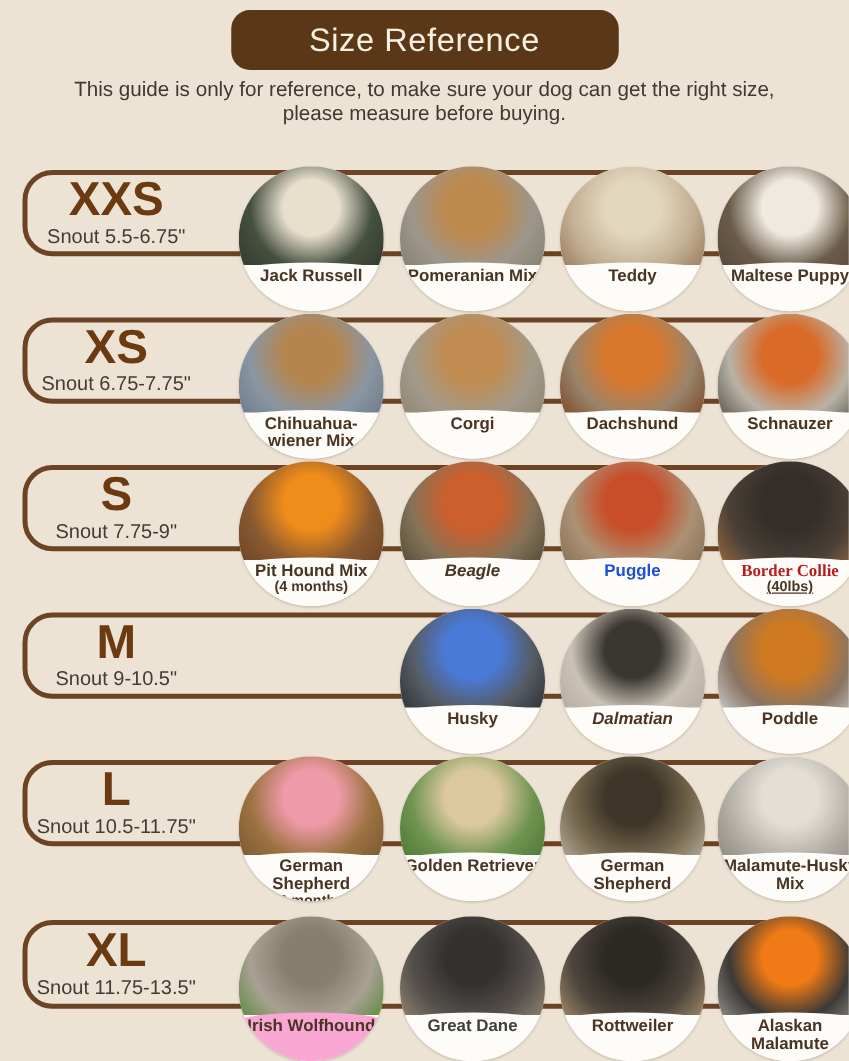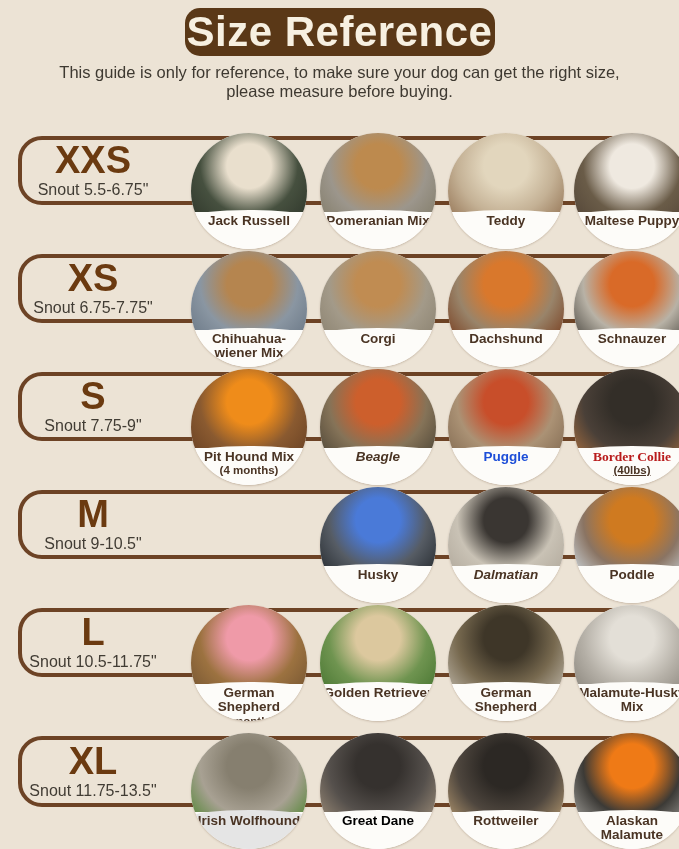--- a/index.html
+++ b/index.html
@@ -9,21 +9,21 @@
     font-family:"Liberation Sans", sans-serif;
     position:relative;overflow:hidden;
   }
   
   .title-pill{
     width:310px;height:48px;margin:8px auto 0;
     border-radius:15px;
     display:flex;align-items:center;justify-content:center;
   }
   .title-pill span{
-    font-size:42px;font-weight:bold;letter-spacing:.5px;
+    font-size:26px;font-weight:normal;letter-spacing:.5px;
   }
   .subtitle{
     text-align:center;margin-top:7px;
     font-size:16.5px;line-height:19px;
   }
   
   .rows{margin-top:12px;}
   .row{position:relative;height:118px;}
   .row:last-child{margin-top:10px;height:120px;}
   .row-outline{
@@ -242,29 +242,29 @@
   </section>
 
   <section class="row">
     <div class="row-outline" style="border-color: rgb(109, 67, 37);"></div>
     <div class="size-block">
       <div class="size-label" style="color: rgb(107, 58, 16);">XL</div>
       <div class="snout-label" style="color: rgb(65, 60, 52);">Snout 11.75-13.5"</div>
     </div>
     <figure class="dog d0" style="background-color: rgb(253, 252, 249);">
       <div class="dog-photo" style="background: radial-gradient(circle at 50% 42%, rgb(134, 127, 111) 0%, rgb(134, 127, 111) 30%, rgb(168, 161, 147) 66%, rgb(95, 138, 66) 100%);"></div>
-      <figcaption class="dog-label" style="background-color: #e5e5e5;">
+      <figcaption class="dog-label" style="background-color: #f9a8d4;">
         <span class="dog-name" style="color: rgb(74, 52, 36);">Irish Wolfhound</span>
         <span class="dog-sub" style="color: rgb(74, 52, 36);"></span>
       </figcaption>
     </figure>
     <figure class="dog d1" style="background-color: rgb(253, 252, 249);">
       <div class="dog-photo" style="background: radial-gradient(circle at 50% 42%, rgb(53, 49, 46) 0%, rgb(53, 49, 46) 30%, rgb(85, 80, 76) 66%, rgb(143, 129, 112) 100%);"></div>
       <figcaption class="dog-label" style="background-color: rgb(253, 252, 249);">
-        <span class="dog-name" style="color: #000000;">Great Dane</span>
+        <span class="dog-name" style="color: #404040;">Great Dane</span>
         <span class="dog-sub" style="color: rgb(74, 52, 36);"></span>
       </figcaption>
     </figure>
     <figure class="dog d2" style="background-color: rgb(253, 252, 249);">
       <div class="dog-photo" style="background: radial-gradient(circle at 50% 42%, rgb(44, 40, 36) 0%, rgb(44, 40, 36) 30%, rgb(78, 70, 62) 66%, rgb(160, 136, 102) 100%);"></div>
       <figcaption class="dog-label" style="background-color: rgb(253, 252, 249);">
         <span class="dog-name" style="color: rgb(74, 52, 36);">Rottweiler</span>
         <span class="dog-sub" style="color: rgb(74, 52, 36);"></span>
       </figcaption>
     </figure>

